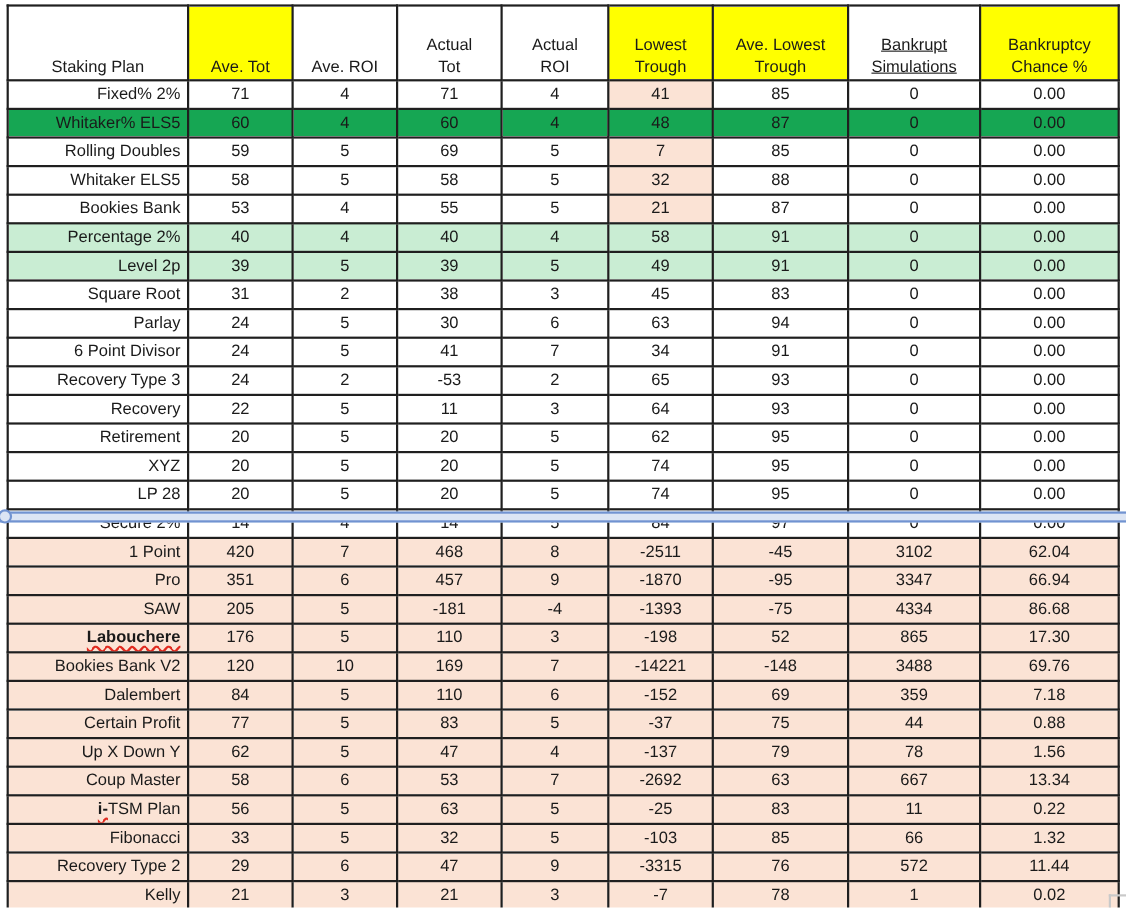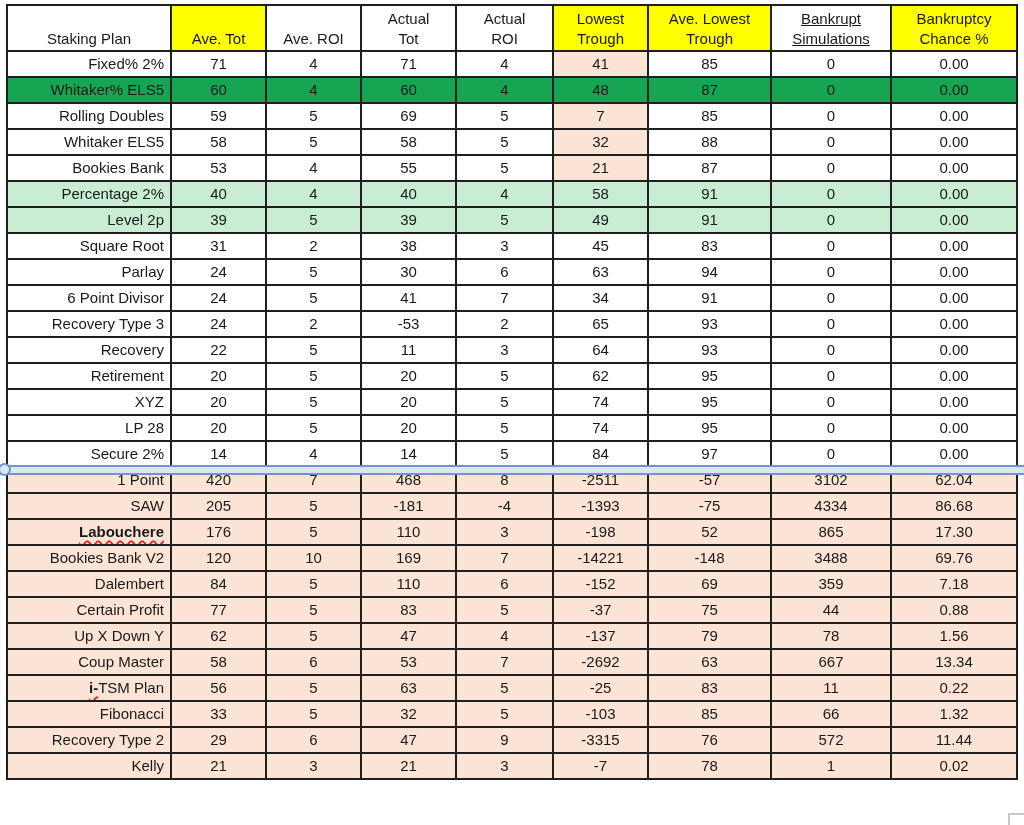--- a/index.html
+++ b/index.html
@@ -27,21 +27,21 @@
     border:2px solid var(--border);
     box-sizing:border-box;
     font-size:15px;
     color:var(--text);
     padding:0 6px;
     overflow:hidden;
     background:#ffffff;
   }
   th{
     font-weight:400;
-    height:46px;
+    height:68px;
     vertical-align:bottom;
     text-align:center;
     white-space:pre-line;
     line-height:1.3;
     padding-bottom:2px;
   }
   th.first{text-align:center;}
   th.hdr-yellow{background:var(--yellow);}
   td{height:26px;text-align:center;line-height:1.1;vertical-align:middle;}
   td.plan{text-align:right;}
@@ -279,23 +279,34 @@
         <td>0</td>
         <td>0.00</td>
       </tr>
       <tr class="row-peach">
         <td class="plan">1 Point</td>
         <td>420</td>
         <td>7</td>
         <td>468</td>
         <td>8</td>
         <td>-2511</td>
-        <td>-57</td>
+        <td>-45</td>
         <td>3102</td>
         <td>62.04</td>
+      </tr>
+      <tr class="row-peach">
+        <td class="plan">Pro</td>
+        <td>351</td>
+        <td>6</td>
+        <td>457</td>
+        <td>9</td>
+        <td>-1870</td>
+        <td>-95</td>
+        <td>3347</td>
+        <td>66.94</td>
       </tr>
       <tr class="row-peach">
         <td class="plan">SAW</td>
         <td>205</td>
         <td>5</td>
         <td>-181</td>
         <td>-4</td>
         <td>-1393</td>
         <td>-75</td>
         <td>4334</td>

